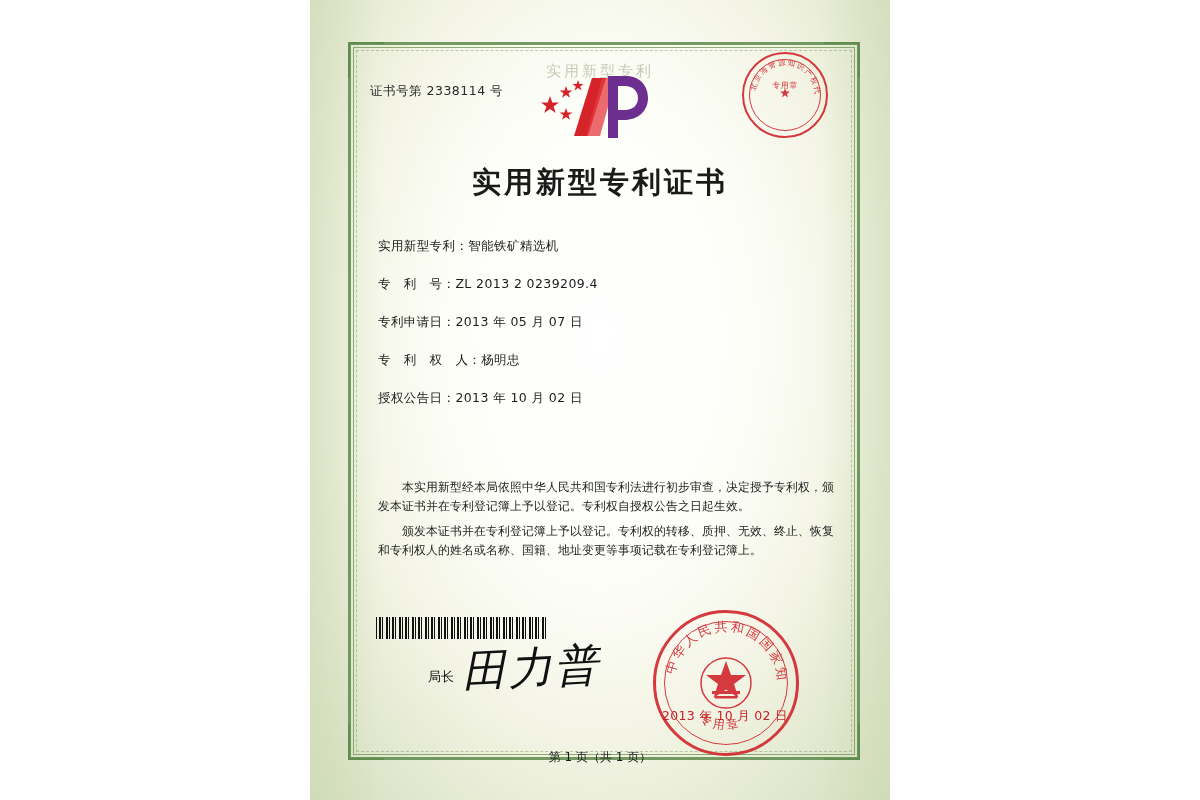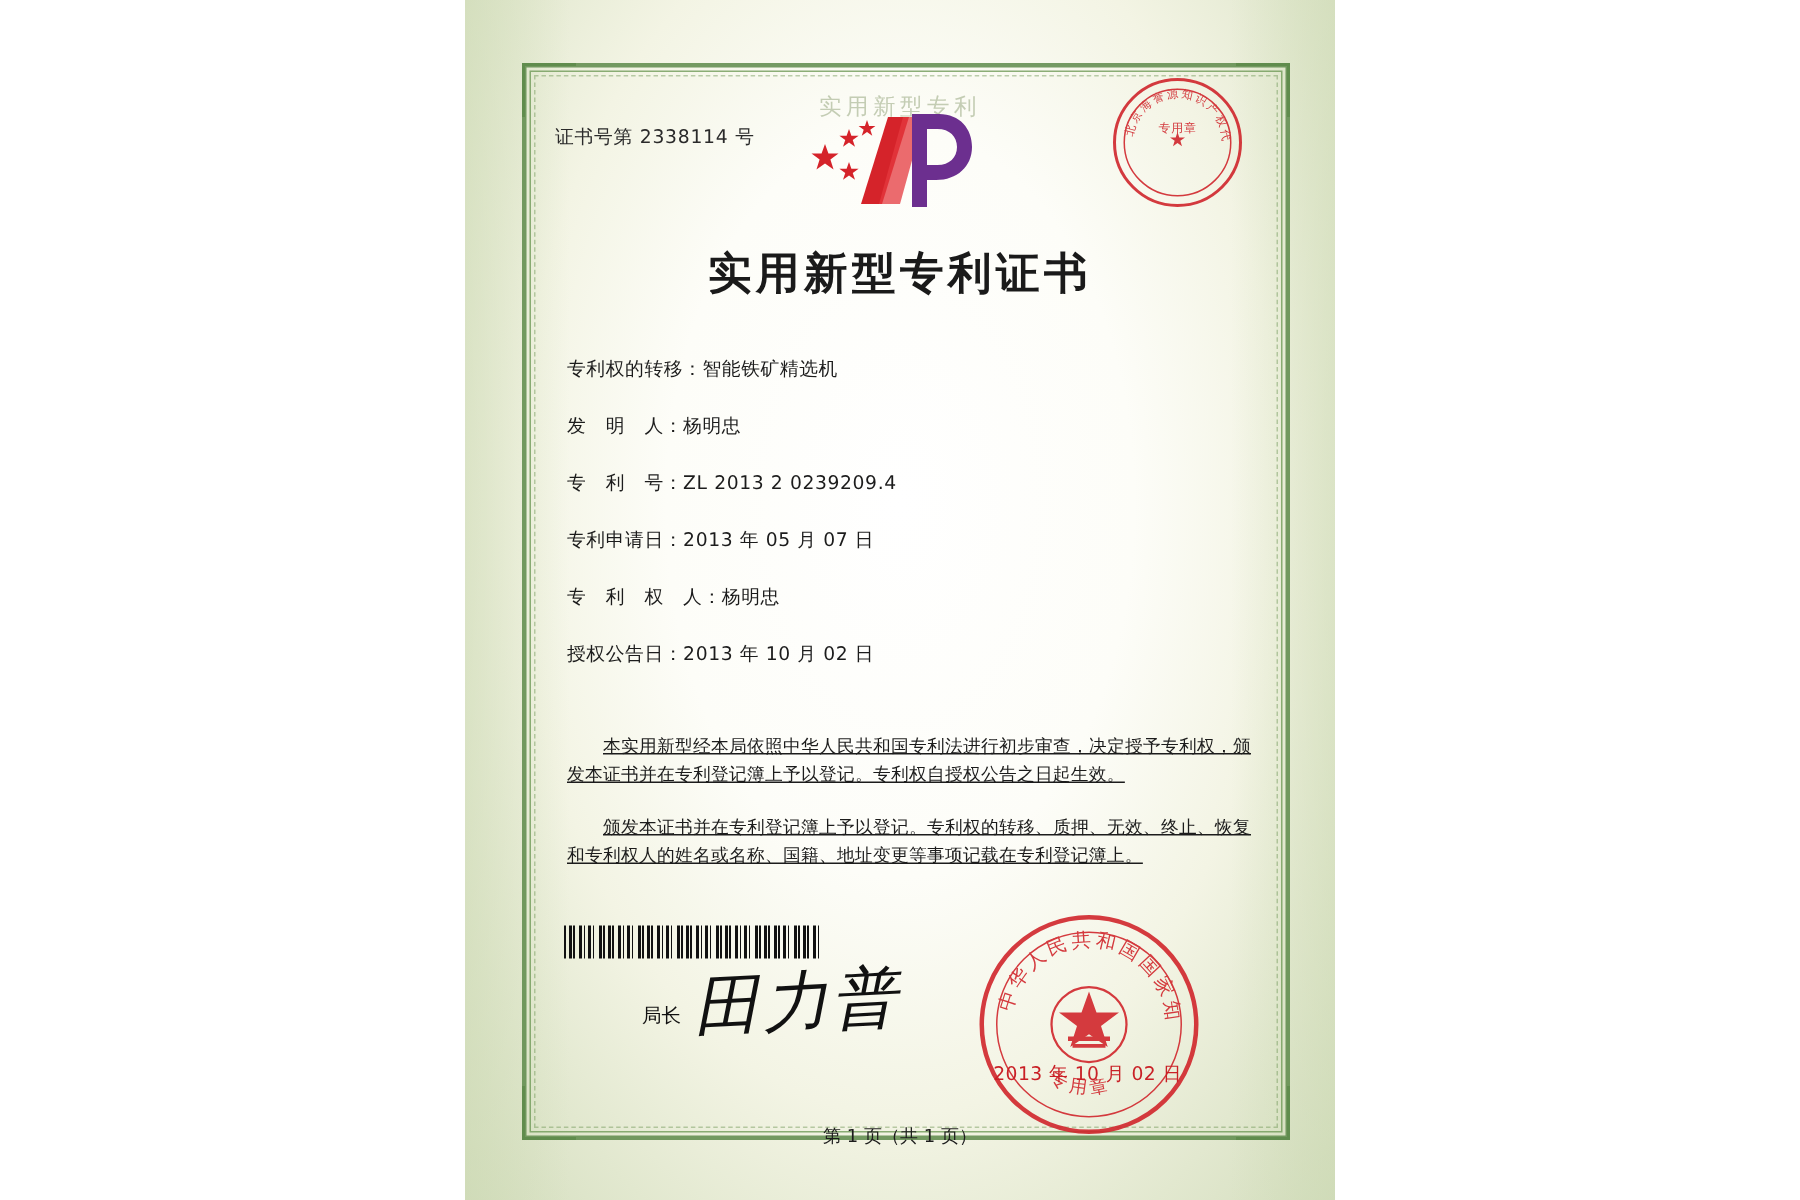--- a/index.html
+++ b/index.html
@@ -186,21 +186,21 @@
     left: 68px;
     top: 472px;
     width: 456px;
     font-family: "DejaVu Sans", sans-serif;
     font-size: 11.8px;
     line-height: 19px;
     color: #1c1c1c;
     text-align: justify;
     letter-spacing: .2px;
   }
-  .body-text p { margin: 16px 0 1px 0; text-indent: 24px; text-decoration: underline; }
+  .body-text p { margin: 6px 0 1px 0; text-indent: 24px; }
 
   
   .barcode {
     position: absolute;
     left: 66px;
     top: 617px;
     width: 170px;
     height: 22px;
     background:
       repeating-linear-gradient(90deg,
@@ -328,24 +328,21 @@
         </text>
         <polygon points="41,34 42.2,37.6 46,37.6 42.9,39.9 44,43.5 41,41.3 38,43.5 39.1,39.9 36,37.6 39.8,37.6" fill="#cf2027"></polygon>
       </svg>
       <div class="seal-center">专用章</div>
     </div>
 
     <div class="cert-title">实用新型专利证书</div>
 
     <div class="fields">
       <div class="field-row">
-        <span class="lbl">专利权的转移：</span><span class="val">智能铁矿精选机</span>
-      </div>
-      <div class="field-row">
-        <span class="lbl">发　明　人：</span><span class="val">杨明忠</span>
+        <span class="lbl">实用新型专利：</span><span class="val">智能铁矿精选机</span>
       </div>
       <div class="field-row">
         <span class="lbl">专　利　号：</span><span class="val">ZL 2013 2 0239209.4</span>
       </div>
       <div class="field-row">
         <span class="lbl">专利申请日：</span><span class="val">2013 年 05 月 07 日</span>
       </div>
       <div class="field-row">
         <span class="lbl">专　利　权　人：</span><span class="val">杨明忠</span>
       </div>

